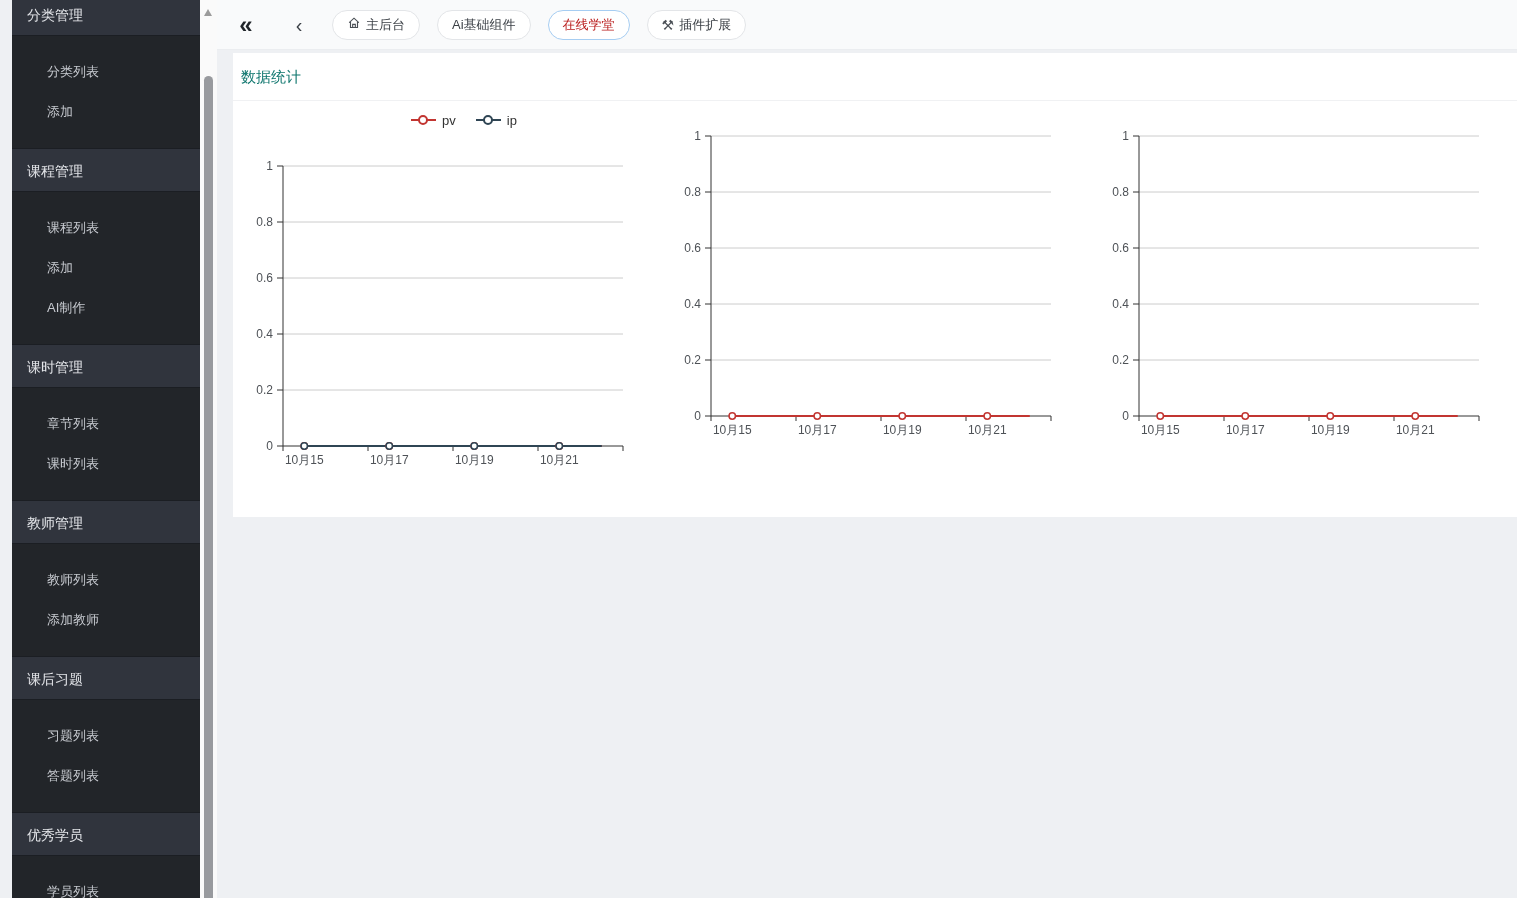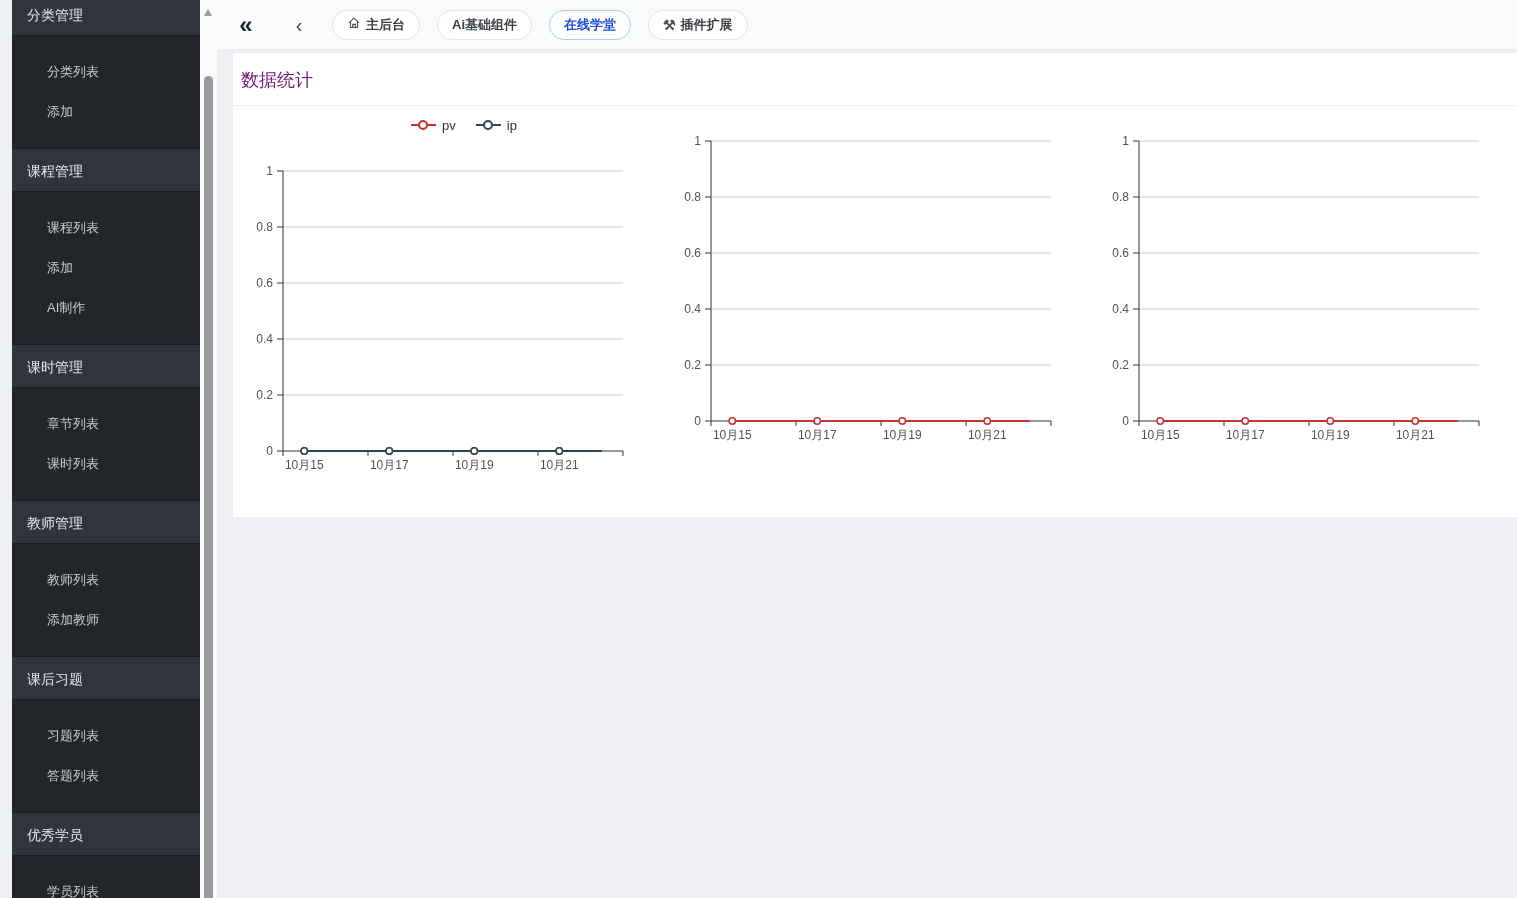--- a/index.html
+++ b/index.html
@@ -31,29 +31,29 @@
 
   .topbar { height:50px; background:#f9fafb; border-bottom:1px solid #ebedf0;
     display:flex; align-items:center; padding-left:16px; }
   .collapse-btn { font-size:24px; font-weight:bold; color:#1f2429; width:26px;
     cursor:pointer; line-height:26px; text-align:center; }
   .back-btn { font-size:20px; color:#3a3f45; width:18px; margin-left:31px;
     cursor:pointer; line-height:22px; text-align:center; }
   .tabs { display:flex; gap:17px; margin-left:24px; }
   .tab-pill { height:30px; display:flex; align-items:center; gap:5px;
     padding:0 14px; border:1px solid #e3e5e8; border-radius:16px; background:#fff;
-    font-size:13px; color:#3a3f45; cursor:pointer; white-space:nowrap;font-weight:bold; }
-  .tab-pill.active { color:#1d4ed8; border-color:#a6cdf2; }
+    font-size:13px; color:#3a3f45; cursor:pointer; white-space:nowrap; }
+  .tab-pill.active { color:#b91c1c; border-color:#a6cdf2; }
   .tab-icon-home { width:14px; height:14px; display:inline-block; }
   .tab-icon-tools { font-size:14px; color:#4a4f55; line-height:1; }
 
   
   .stats-card { margin:3px 0 0 16px; height:464px; background:#fff; }
   .card-header { padding:15px 8px 13px 8px; border-bottom:1px solid #f0f1f3; }
-  .card-title { font-size:18px; color:#701a75; }
+  .card-title { font-size:15px; color:#0f766e; }
   .charts-row { display:flex; }
   .chart-panel { flex:1 1 0; min-width:0; }
   .chart-legend { margin-top:8px; height:22px; display:flex; justify-content:center;
     align-items:center; gap:20px;margin-left:34px; }
   .legend-item { display:flex; align-items:center; gap:6px; cursor:pointer; }
   .legend-marker { position:relative; width:25px; height:12px; }
   .legend-marker .lm-line { position:absolute; left:0; top:5px; width:25px; height:2px; }
   .legend-marker .lm-circle { position:absolute; left:7px; top:1px; width:10px; height:10px;
     border-radius:50%; background:#fff; border-width:2px; border-style:solid; }
   .legend-label { font-size:13px; color:#333; }

